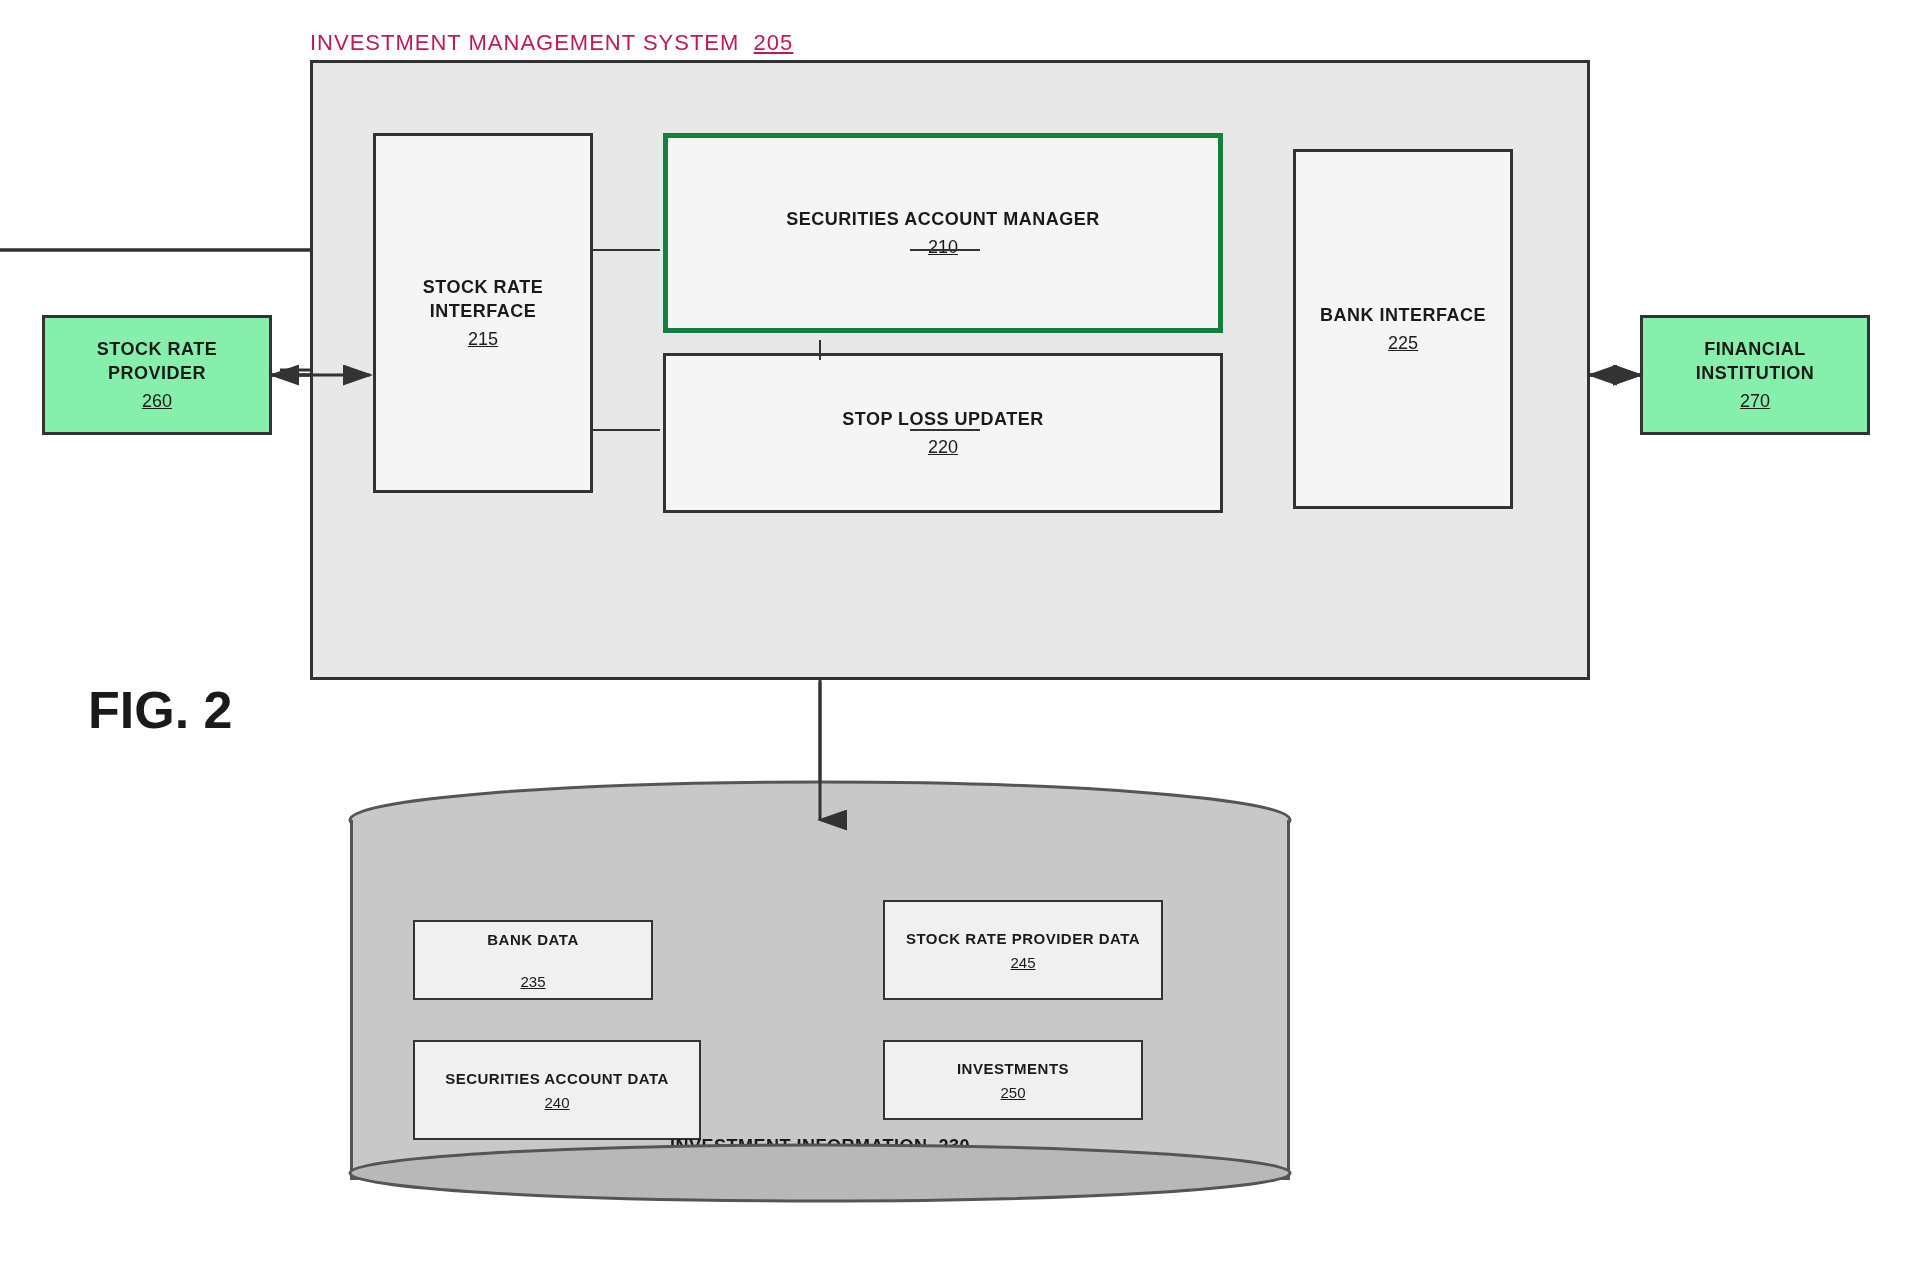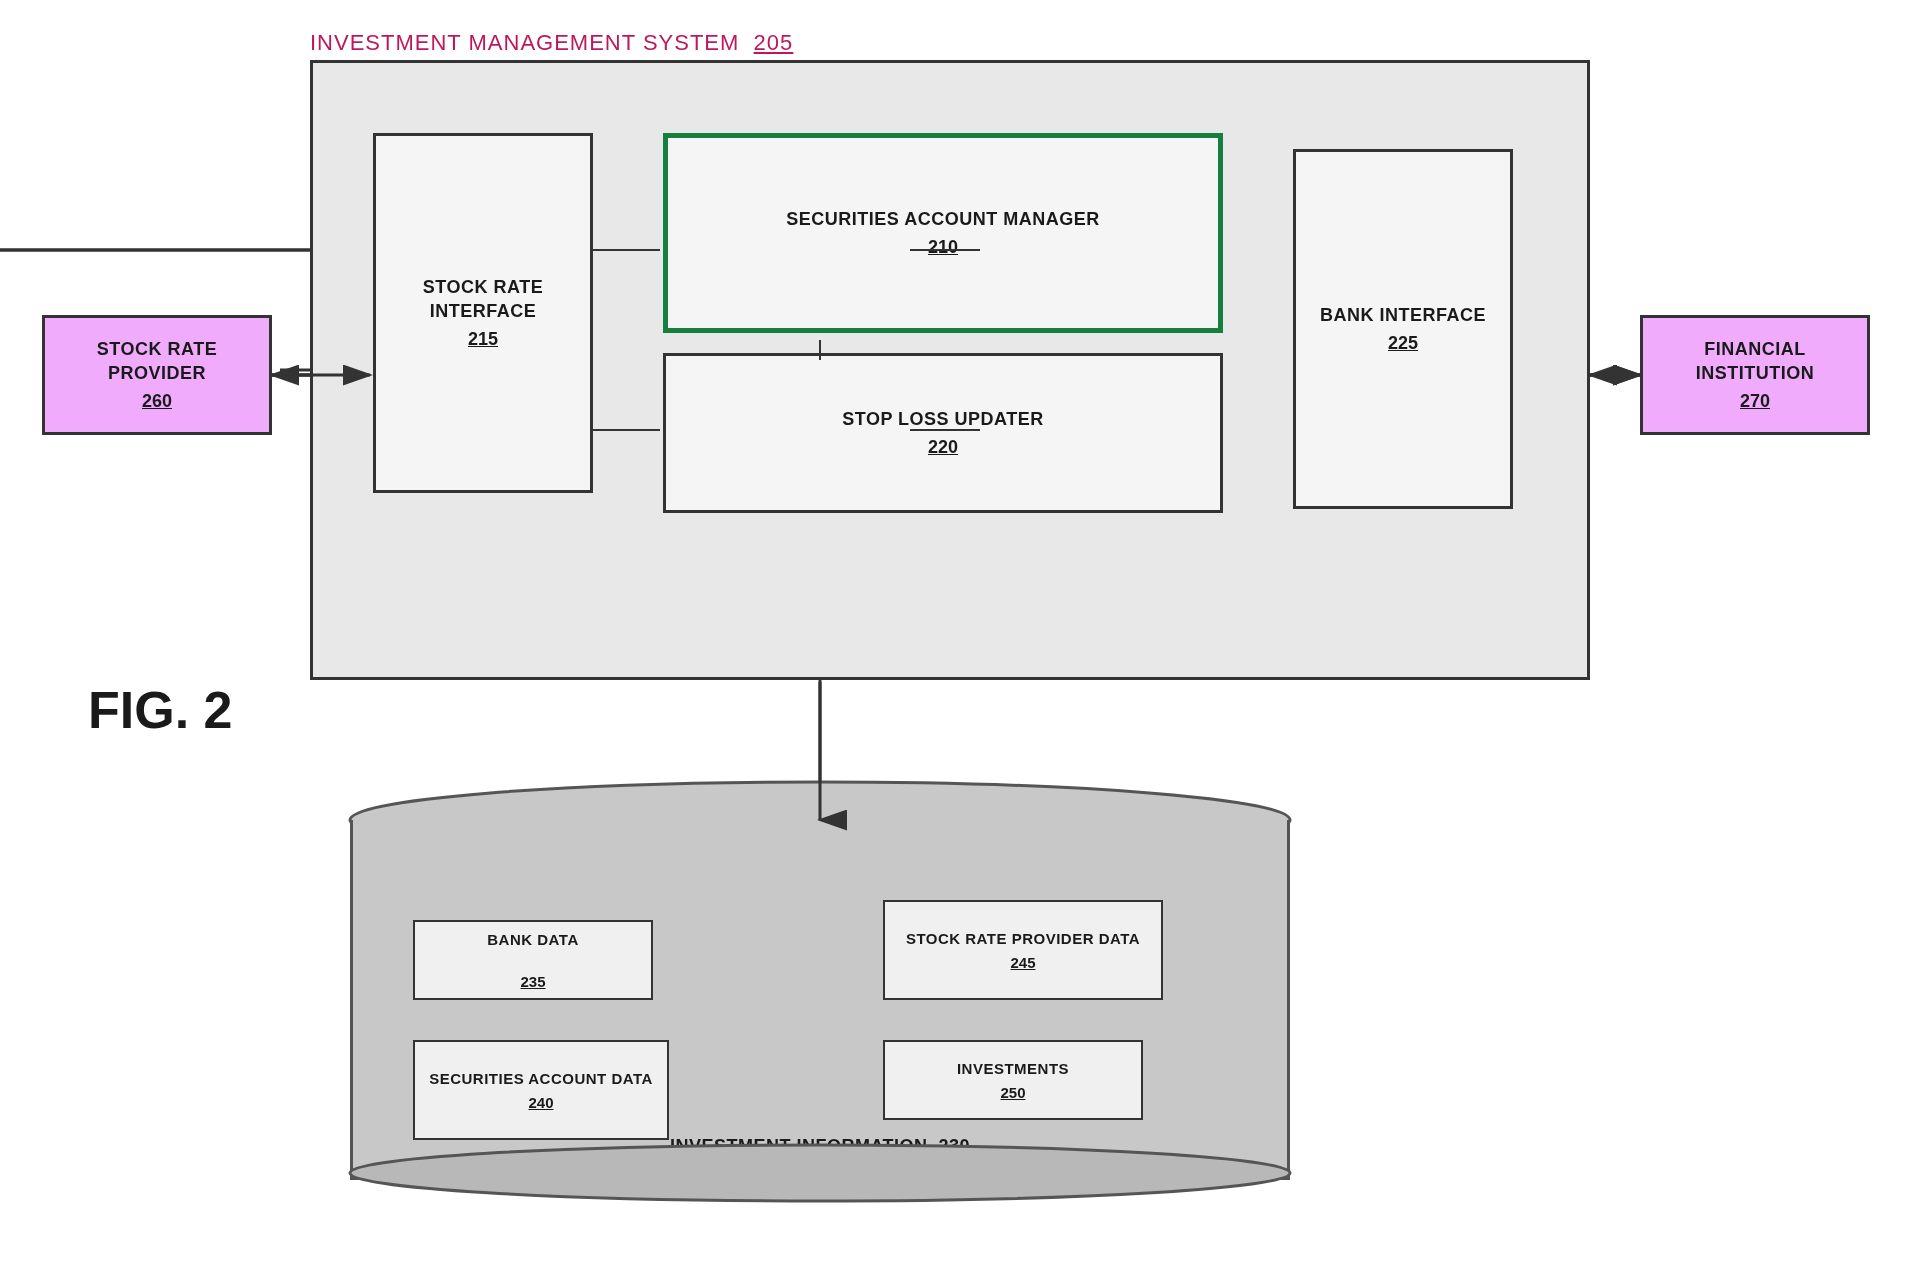--- a/index.html
+++ b/index.html
@@ -115,21 +115,21 @@
       flex-direction: column;
       align-items: center;
       justify-content: center;
       text-align: center;
     }
 
     
     .ext-box {
       position: absolute;
       border: 3px solid #333;
-      background: #f0abfc;
+      background: #86efac;
       display: flex;
       flex-direction: column;
       align-items: center;
       justify-content: center;
       text-align: center;
       padding: 10px;
     }
 
     
     .srp-box {
@@ -151,21 +151,21 @@
     .box-title {
       font-size: 18px;
       font-weight: bold;
       letter-spacing: 0.5px;
       line-height: 1.3;
       color: #1a1a1a;
     }
 
     .box-number {
       font-size: 18px;
-      font-weight: bold;
+      font-weight: normal;
       text-decoration: underline;
       color: #1a1a1a;
       margin-top: 6px;
     }
 
     
     .db-container {
       position: absolute;
       left: 350px;
       top: 780px;
@@ -225,21 +225,21 @@
     .stock-rate-provider-data-box {
       left: 530px;
       top: 80px;
       width: 280px;
       height: 100px;
     }
 
     .securities-account-data-box {
       left: 60px;
       top: 220px;
-      width: 256px;
+      width: 288px;
       height: 100px;
     }
 
     .investments-box {
       left: 530px;
       top: 220px;
       width: 260px;
       height: 80px;
     }
 

